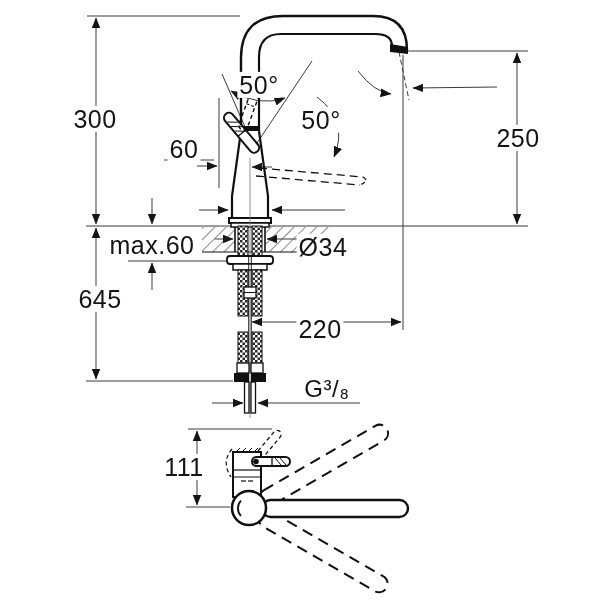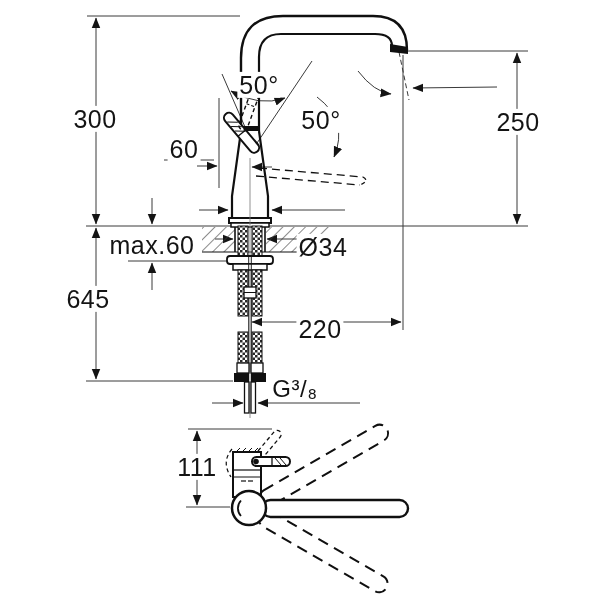--- a/index.html
+++ b/index.html
@@ -2,21 +2,21 @@
 <html><head>
 <meta charset="utf-8">
 <style>
   html,body{margin:0;padding:0;background:#fff;}
   #stage{position:relative;width:600px;height:600px;background:#fff;overflow:hidden;
          font-family:"Liberation Sans",sans-serif;}
   #stage svg{position:absolute;left:0;top:0;}
   .lbl{position:absolute;transform:translate(-50%,-50%);
        font:25px/1.05 "Liberation Sans",sans-serif;color:#141414;
        background:#fff;padding:0 2px;white-space:nowrap;letter-spacing:.5px;}
-  .lbl.sm{font-size:24px;}
+  .lbl.sm{font-size:24px;margin-left:32px;}
 </style>
 </head>
 <body>
 
 <div id="stage">
 
 <svg width="600" height="600" viewBox="0 0 600 600">
   <defs>
     <marker id="arr" viewBox="0 0 10 10" refX="9.5" refY="5" markerWidth="11" markerHeight="11" orient="auto-start-reverse" markerUnits="userSpaceOnUse">
       <path d="M0,1 L10,5 L0,9 Z" fill="#141414"></path>
@@ -180,24 +180,24 @@
     <g transform="rotate(30 249 508)">
       <rect x="262" y="500" width="146" height="17" rx="8.5" stroke-width="2" stroke-dasharray="11 7"></rect>
     </g>
     <rect x="262" y="500" width="146" height="17" rx="8.5" fill="#fff" stroke-width="2.4"></rect>
     <circle cx="249" cy="508" r="17" fill="#fff" stroke-width="2.5"></circle>
     <path d="M241,516 A11.3,11.3 0 0 1 241,500.5" stroke-width="1.8"></path>
   </g>
 </svg>
 
 <div class="lbl" style="left:95px;top:119px">300</div>
-<div class="lbl" style="left:88px;top:299px">645</div>
+<div class="lbl" style="left:100px;top:299px">645</div>
 <div class="lbl" style="left:152px;top:245px">max.60</div>
 <div class="lbl" style="left:184px;top:149px">60</div>
 <div class="lbl" style="left:259px;top:85px">50°</div>
 <div class="lbl" style="left:321px;top:120px">50°</div>
-<div class="lbl" style="left:518px;top:122px">250</div>
+<div class="lbl" style="left:518px;top:138px">250</div>
 <div class="lbl" style="left:323px;top:247px">Ø34</div>
 <div class="lbl" style="left:320px;top:329px">220</div>
 <div class="lbl sm" style="left:295px;top:389px">G³/₈</div>
-<div class="lbl" style="left:197px;top:467px">111</div>
+<div class="lbl" style="left:184px;top:467px">111</div>
 
 </div>
 
 </body></html>

